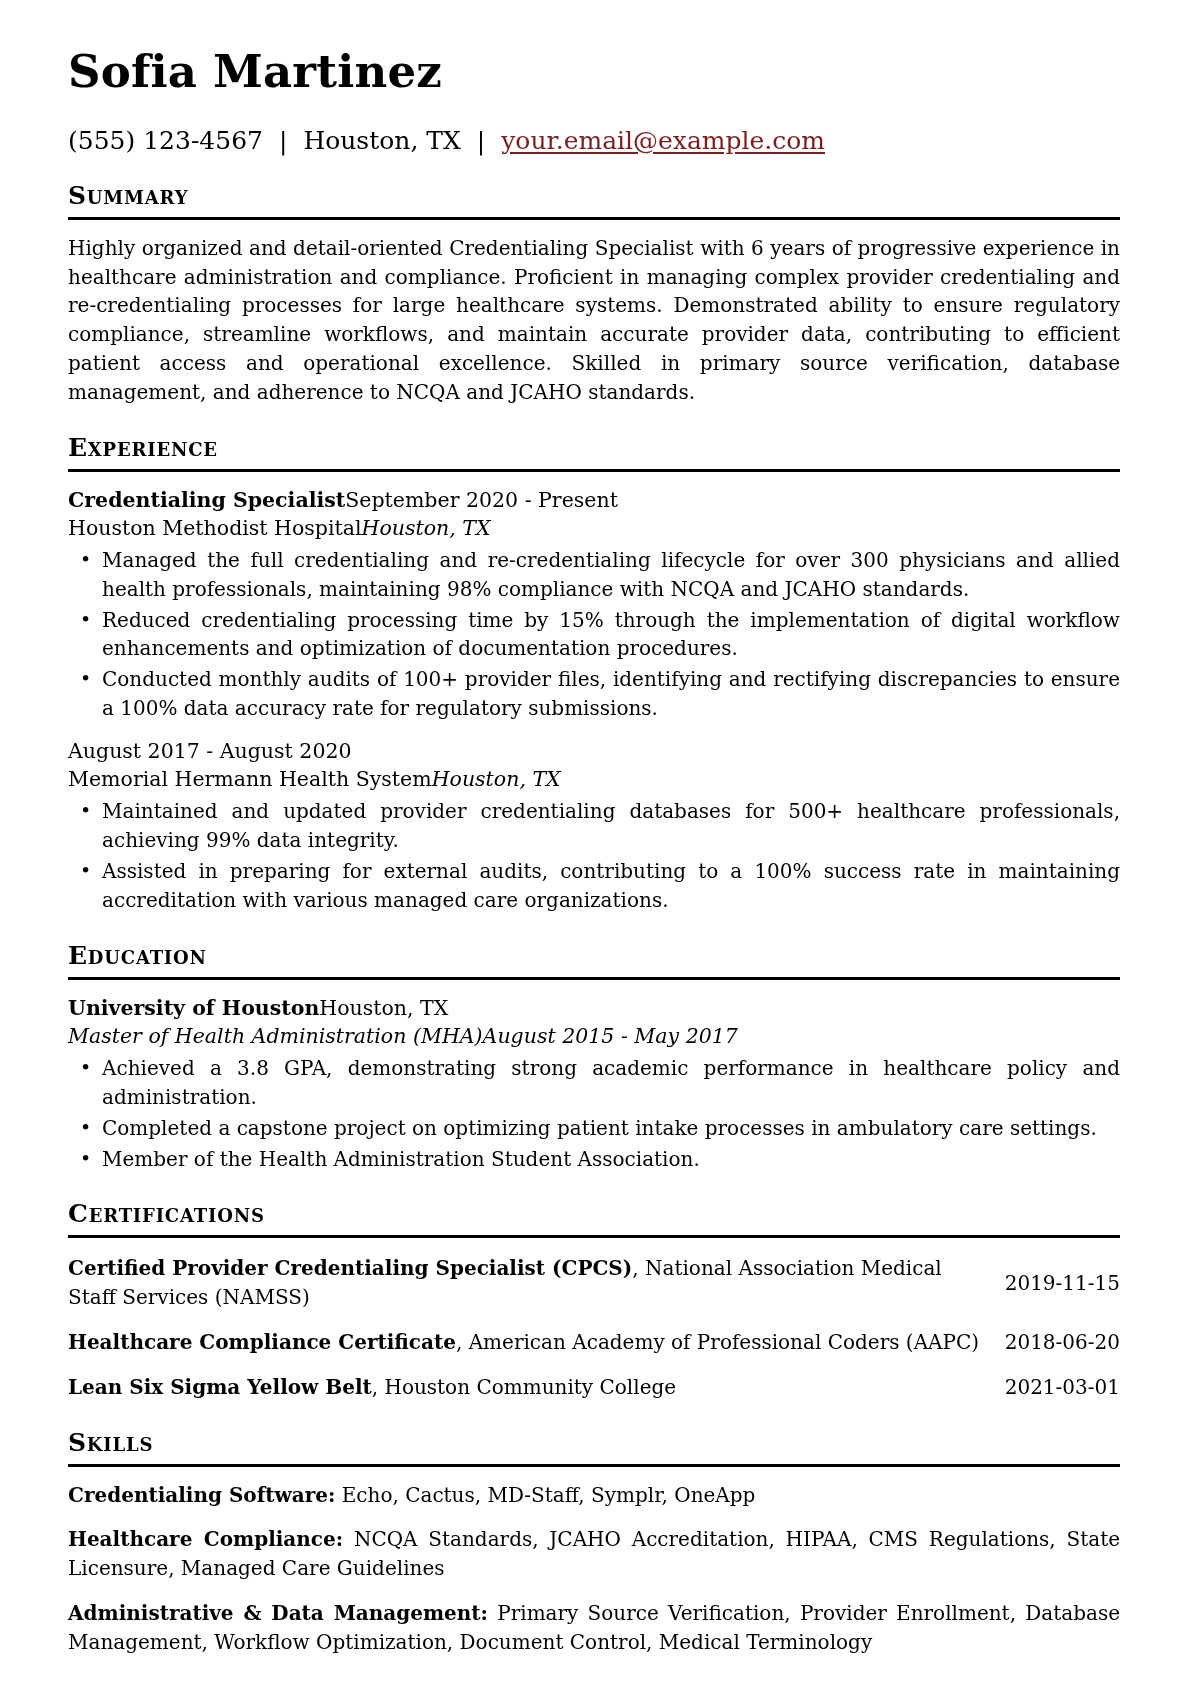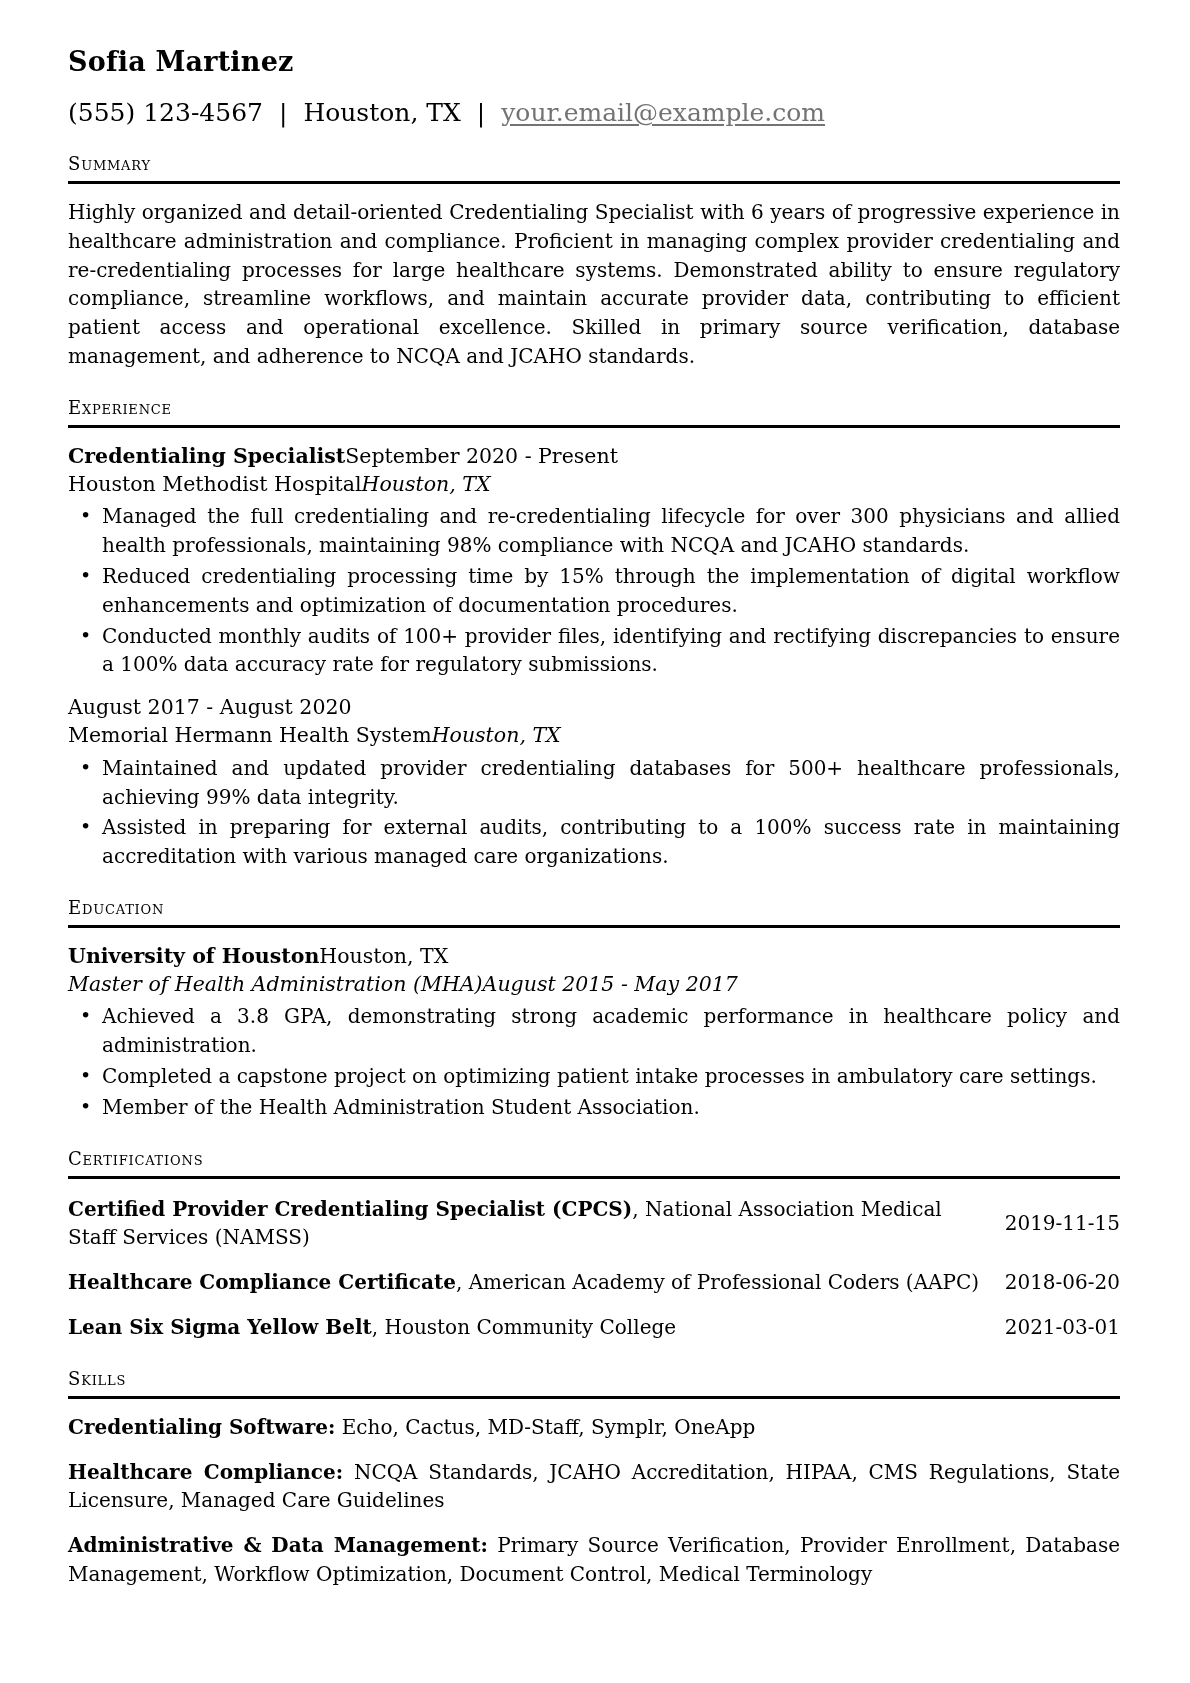--- a/index.html
+++ b/index.html
@@ -12,46 +12,46 @@
     font-family: "DejaVu Serif", "Liberation Serif", serif;
     overflow: hidden;
   }
   .page {
     padding: 46px 70px 20px 68px;
     width: 100%;
     height: 100%;
   }
   
   .name {
-    font-size: 27px;
+    font-size: 45px;
     font-weight: bold;
     line-height: 1.15;
-    margin-bottom: 21px;
+    margin-bottom: 28px;
     letter-spacing: 0.2px;
   }
   .contact-line {
     font-size: 25px;
     display: flex;
     align-items: baseline;
     margin-bottom: 8px;
   }
   .contact-sep {
     margin: 0 16px;
     font-weight: normal;
   }
   .email-link {
-    color: #737373;
+    color: #7f1d1d;
     text-decoration: underline;
     text-underline-offset: 3px;
   }
   
   .section { margin-top: 26px; }
   .section-title {
-    font-size: 18px;
-    font-weight: 400;
+    font-size: 25px;
+    font-weight: 700;
     font-variant: small-caps;
     letter-spacing: 0.8px;
     padding-bottom: 7px;
     border-bottom: 3px solid #000000;
     margin-bottom: 14px;
   }
   .body-text {
     font-size: 20px;
     line-height: 1.44;
     text-align: justify;

